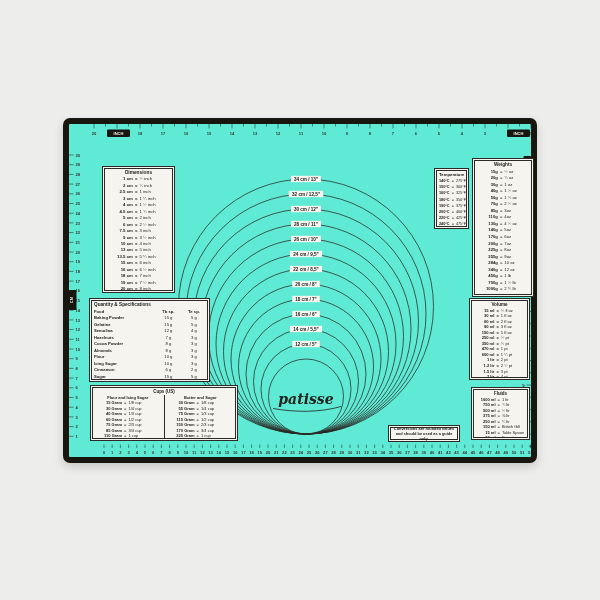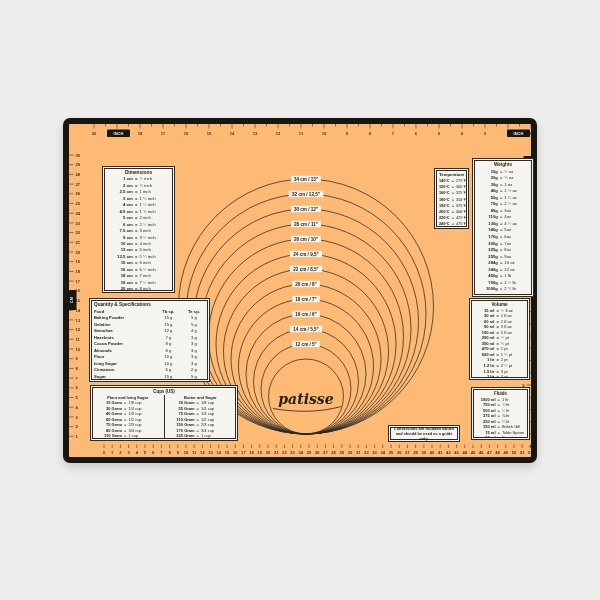--- a/index.html
+++ b/index.html
@@ -1,20 +1,20 @@
 <!DOCTYPE html>
 <html><head>
 <meta charset="utf-8">
 <style>
   html,body{margin:0;padding:0;background:#fff;}
   *{-webkit-text-size-adjust:none;}
   .scene{position:relative;width:600px;height:600px;background:#ededec;overflow:hidden;
          font-family:"Liberation Sans",sans-serif;}
   .mat{position:absolute;left:63px;top:118px;width:474px;height:345px;box-sizing:border-box;
-       background:#fdba74;border:6px solid #17160f;border-radius:7px;
+       background:#5eead4;border:6px solid #17160f;border-radius:7px;
        box-shadow:0 4px 10px rgba(0,0,0,.16);}
   #mat-svg{position:absolute;inset:0;width:462px;height:333px;}
   .cir{fill:none;stroke:#2b2a26;stroke-width:.75;}
   .lblbg{fill:#f6f4ef;}
   .cirlbl{font:600 4.6px "Liberation Sans",sans-serif;text-anchor:middle;fill:#23221e;}
   .tick{stroke:#2b2a26;stroke-width:.55;}
   .rnum{font:600 4.1px "Liberation Sans",sans-serif;fill:#3a3833;}
   .tag{fill:#17160f;}
   .tagtxt{font:700 4px "Liberation Sans",sans-serif;fill:#f2f0ea;text-anchor:middle;}
   .logo-text{font:italic 700 14px "DejaVu Serif",serif;text-anchor:middle;fill:#23221e;}

